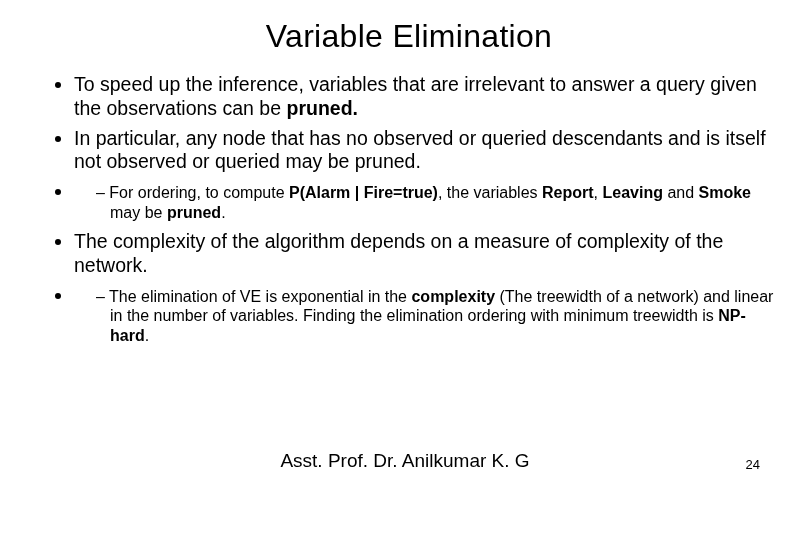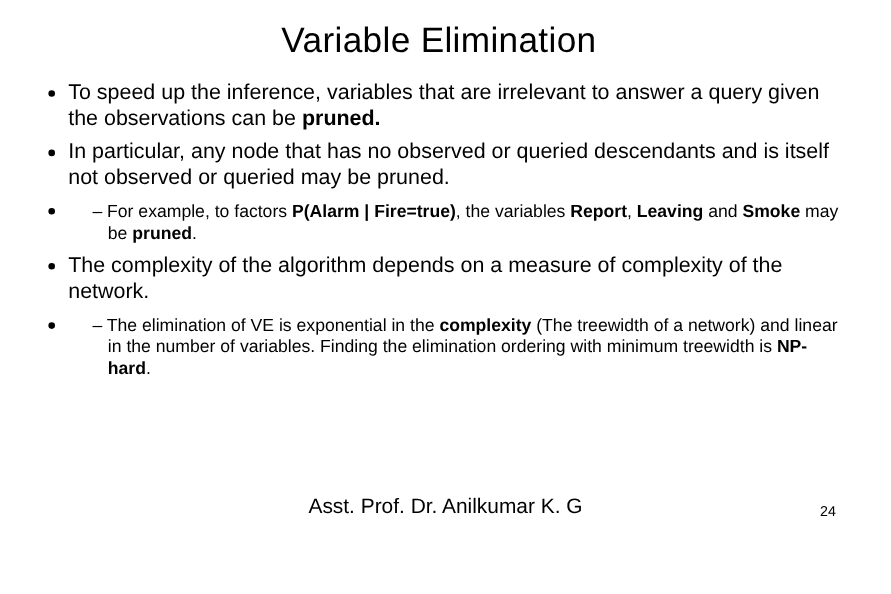--- a/index.html
+++ b/index.html
@@ -10,32 +10,32 @@
     background: #ffffff;
     font-family: Arial, Helvetica, sans-serif;
     color: #000000;
     overflow: hidden;
   }
   .slide {
     position: relative;
     width: 810px;
     height: 484px;
     box-sizing: border-box;
-    padding: 18px 40px 0 28px;
+    padding: 18px 20px 0 28px;
   }
   h1.title {
     text-align: center;
     font-size: 32px;
     font-weight: 400;
     margin: 0 0 18px 0;
     letter-spacing: 0.3px;
   }
   ul.top {
     list-style: disc;
-    margin: 4px;
+    margin: 16px;
     padding-left: 30px;
   }
   ul.top > li {
     font-size: 19.5px;
     line-height: 1.22;
     margin-bottom: 6px;
     font-weight: 400;
   }
   ul.sub {
     list-style: none;
@@ -87,21 +87,21 @@
 
     <li>
       <span>To speed up the inference, variables that are irrelevant to answer a query given the observations can be </span><span class="bold">pruned.</span>
     </li>
 
     <li>In particular, any node that has no observed or queried descendants and is itself not observed or queried may be pruned.</li>
 
     <li>
       <ul class="sub">
         <li>
-          <span>For example, to factors </span><span class="bold">P(Alarm | Fire=true)</span><span>, the variables </span><span class="bold">Report</span><span>, </span><span class="bold">Leaving</span><span> and </span><span class="bold">Smoke</span><span> may be </span><span class="bold">pruned</span><span>.</span>
+          <span>For ordering, to compute </span><span class="bold">P(Alarm | Fire=true)</span><span>, the variables </span><span class="bold">Report</span><span>, </span><span class="bold">Leaving</span><span> and </span><span class="bold">Smoke</span><span> may be </span><span class="bold">pruned</span><span>.</span>
         </li>
       </ul>
     </li>
 
     <li>The complexity of the algorithm depends on a measure of complexity of the network.</li>
 
     <li>
       <ul class="sub">
         <li>
           <span>The elimination of VE is exponential in the </span><span class="bold">complexity</span><span> (The treewidth of a network) and linear in the number of variables. Finding the elimination ordering with minimum treewidth is </span><span class="bold">NP-hard</span><span>.</span>

